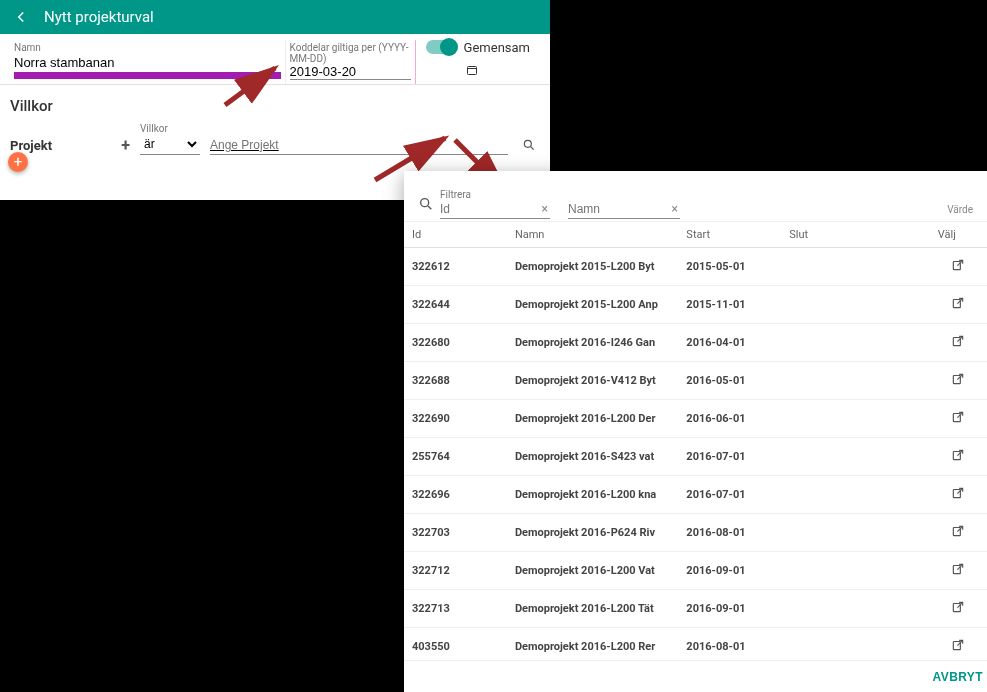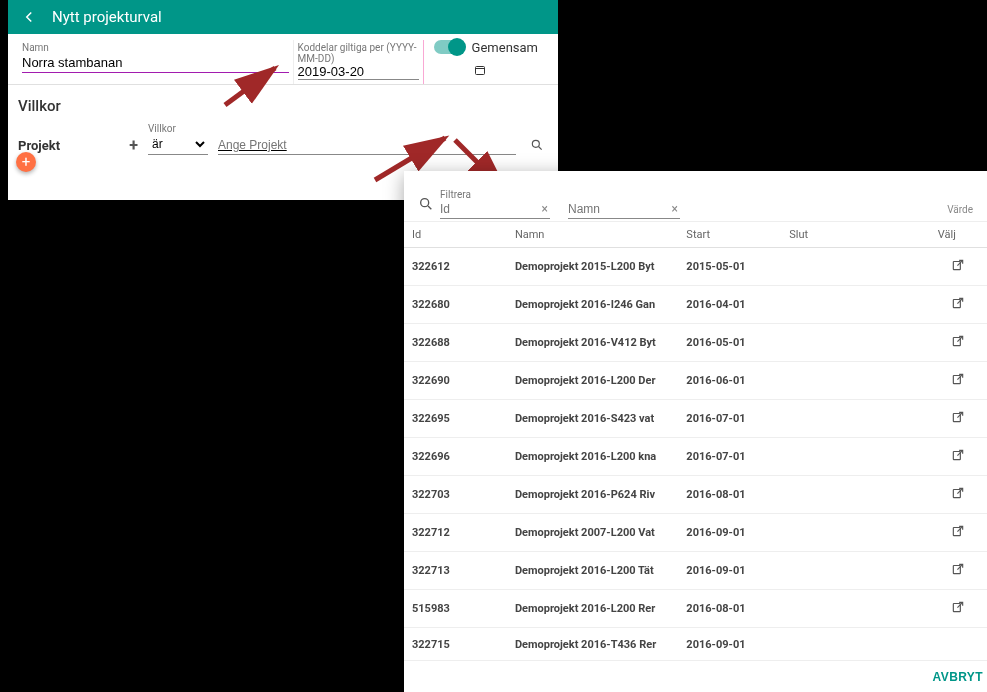--- a/index.html
+++ b/index.html
@@ -7,21 +7,21 @@
     font-family: Roboto, Arial, sans-serif;
     width: 987px; height: 692px;
     background: #000;
     position: relative;
     overflow: hidden;
     font-size: 13px;
     color: #333;
   }
   
   .top-panel {
-    position: absolute; left: 8px; top: 0;
+    position: absolute; left: 0; top: 0;
     width: 550px; height: 200px;
     background: #fff;
   }
   .app-bar {
     height: 34px;
     background: #009688;
     display: flex; align-items: center;
     padding: 0 12px;
     color: #fff;
   }
@@ -32,21 +32,21 @@
     border-bottom: 1px solid #e0e0e0;
   }
   .field {
     display:flex; flex-direction:column;
     padding: 2px 4px 4px 4px;
   }
   .field.name { flex: 1 1 auto; border-right:1px solid #eee; }
   .field.date { width: 130px; border-right:1px solid #f9a8d4; }
   .field-label { font-size: 10px; color: #777; }
   .field-input {
-    border: none; border-bottom: 1px solid #a21caf;
+    border: none; border-bottom: 7px solid #a21caf;
     font-size: 13px; padding: 2px 0 2px 0;
     outline: none; background: transparent;
   }
   .date-wrapper { display:flex; align-items:center; border-bottom:1px solid #888;}
   .date-wrapper input { border:none; outline:none; flex:1; font-size:13px; background:transparent;}
   .toggle-wrap { display:flex; padding: 0 10px; }
   .toggle {
     width: 30px; height: 14px; background:#80cbc4;
     border-radius: 8px; position:relative; margin-right:8px;
   }
@@ -276,20 +276,33 @@
             <td class="col-slut"></td>
             <td class="col-valj"><span class="open-icon">
                 <svg width="14" height="14" viewBox="0 0 24 24" fill="none" stroke="currentColor" stroke-width="2">
                   <path d="M14 4h6v6"></path>
                   <path d="M20 4l-9 9"></path>
                   <rect x="4" y="6" width="12" height="14" rx="1"></rect>
                 </svg>
               </span></td>
           </tr>
           <tr>
+            <td class="col-id">322644</td>
+            <td class="col-name">Demoprojekt 2015-L200 Anp</td>
+            <td class="col-start">2015-11-01</td>
+            <td class="col-slut"></td>
+            <td class="col-valj"><span class="open-icon">
+                <svg width="14" height="14" viewBox="0 0 24 24" fill="none" stroke="currentColor" stroke-width="2">
+                  <path d="M14 4h6v6"></path>
+                  <path d="M20 4l-9 9"></path>
+                  <rect x="4" y="6" width="12" height="14" rx="1"></rect>
+                </svg>
+              </span></td>
+          </tr>
+          <tr>
             <td class="col-id">322680</td>
             <td class="col-name">Demoprojekt 2016-I246 Gan</td>
             <td class="col-start">2016-04-01</td>
             <td class="col-slut"></td>
             <td class="col-valj"><span class="open-icon">
                 <svg width="14" height="14" viewBox="0 0 24 24" fill="none" stroke="currentColor" stroke-width="2">
                   <path d="M14 4h6v6"></path>
                   <path d="M20 4l-9 9"></path>
                   <rect x="4" y="6" width="12" height="14" rx="1"></rect>
                 </svg>
@@ -315,21 +328,21 @@
             <td class="col-slut"></td>
             <td class="col-valj"><span class="open-icon">
                 <svg width="14" height="14" viewBox="0 0 24 24" fill="none" stroke="currentColor" stroke-width="2">
                   <path d="M14 4h6v6"></path>
                   <path d="M20 4l-9 9"></path>
                   <rect x="4" y="6" width="12" height="14" rx="1"></rect>
                 </svg>
               </span></td>
           </tr>
           <tr>
-            <td class="col-id">322695</td>
+            <td class="col-id">255764</td>
             <td class="col-name">Demoprojekt 2016-S423 vat</td>
             <td class="col-start">2016-07-01</td>
             <td class="col-slut"></td>
             <td class="col-valj"><span class="open-icon">
                 <svg width="14" height="14" viewBox="0 0 24 24" fill="none" stroke="currentColor" stroke-width="2">
                   <path d="M14 4h6v6"></path>
                   <path d="M20 4l-9 9"></path>
                   <rect x="4" y="6" width="12" height="14" rx="1"></rect>
                 </svg>
               </span></td>
@@ -355,21 +368,21 @@
             <td class="col-valj"><span class="open-icon">
                 <svg width="14" height="14" viewBox="0 0 24 24" fill="none" stroke="currentColor" stroke-width="2">
                   <path d="M14 4h6v6"></path>
                   <path d="M20 4l-9 9"></path>
                   <rect x="4" y="6" width="12" height="14" rx="1"></rect>
                 </svg>
               </span></td>
           </tr>
           <tr>
             <td class="col-id">322712</td>
-            <td class="col-name">Demoprojekt 2007-L200 Vat</td>
+            <td class="col-name">Demoprojekt 2016-L200 Vat</td>
             <td class="col-start">2016-09-01</td>
             <td class="col-slut"></td>
             <td class="col-valj"><span class="open-icon">
                 <svg width="14" height="14" viewBox="0 0 24 24" fill="none" stroke="currentColor" stroke-width="2">
                   <path d="M14 4h6v6"></path>
                   <path d="M20 4l-9 9"></path>
                   <rect x="4" y="6" width="12" height="14" rx="1"></rect>
                 </svg>
               </span></td>
           </tr>
@@ -380,21 +393,21 @@
             <td class="col-slut"></td>
             <td class="col-valj"><span class="open-icon">
                 <svg width="14" height="14" viewBox="0 0 24 24" fill="none" stroke="currentColor" stroke-width="2">
                   <path d="M14 4h6v6"></path>
                   <path d="M20 4l-9 9"></path>
                   <rect x="4" y="6" width="12" height="14" rx="1"></rect>
                 </svg>
               </span></td>
           </tr>
           <tr>
-            <td class="col-id">515983</td>
+            <td class="col-id">403550</td>
             <td class="col-name">Demoprojekt 2016-L200 Rer</td>
             <td class="col-start">2016-08-01</td>
             <td class="col-slut"></td>
             <td class="col-valj"><span class="open-icon">
                 <svg width="14" height="14" viewBox="0 0 24 24" fill="none" stroke="currentColor" stroke-width="2">
                   <path d="M14 4h6v6"></path>
                   <path d="M20 4l-9 9"></path>
                   <rect x="4" y="6" width="12" height="14" rx="1"></rect>
                 </svg>
               </span></td>

